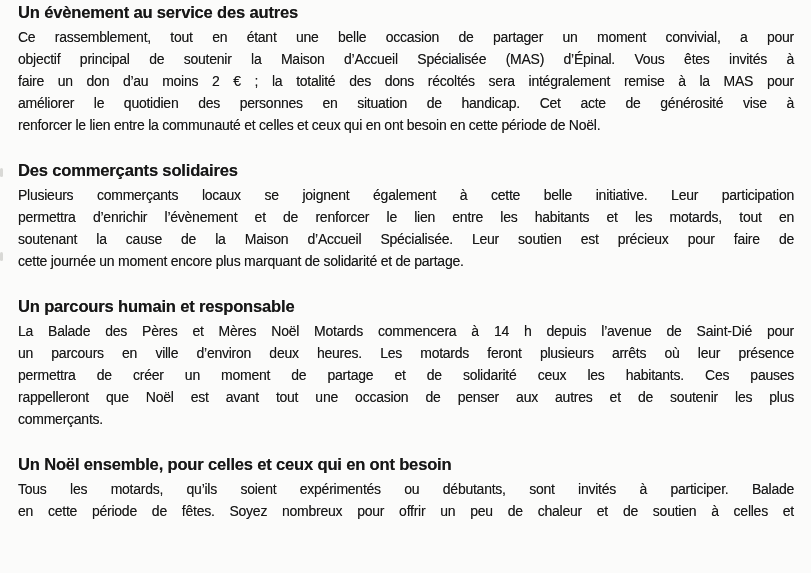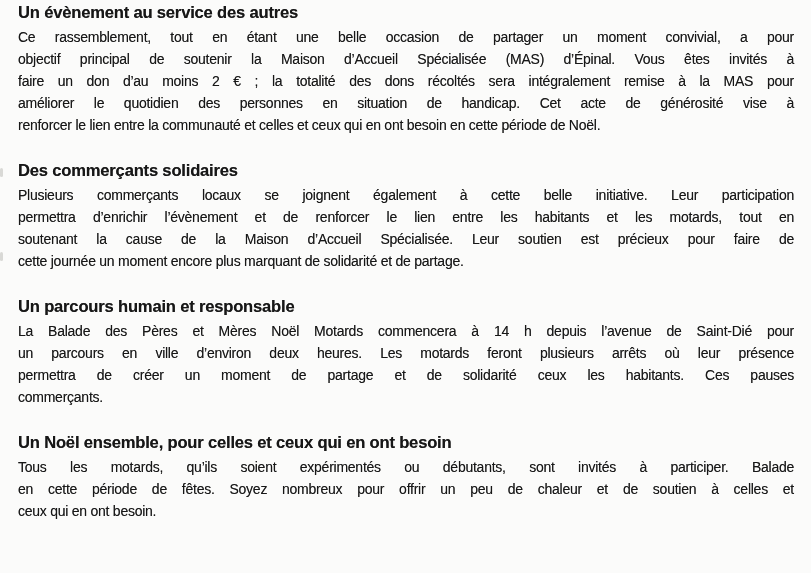--- a/index.html
+++ b/index.html
@@ -68,24 +68,24 @@
         <div class="line">Plusieurs commerçants locaux se joignent également à cette belle initiative. Leur participation</div>
         <div class="line">permettra d’enrichir l’évènement et de renforcer le lien entre les habitants et les motards, tout en</div>
         <div class="line">soutenant la cause de la Maison d’Accueil Spécialisée. Leur soutien est précieux pour faire de</div>
         <div class="line last">cette journée un moment encore plus marquant de solidarité et de partage.</div>
       </section>
       <section class="sec">
         <div class="heading">Un parcours humain et responsable</div>
         <div class="line">La Balade des Pères et Mères Noël Motards commencera à 14 h depuis l’avenue de Saint-Dié pour</div>
         <div class="line">un parcours en ville d’environ deux heures. Les motards feront plusieurs arrêts où leur présence</div>
         <div class="line">permettra de créer un moment de partage et de solidarité ceux les habitants. Ces pauses</div>
+        <div class="line">rappelleront que Noël est avant tout une occasion de penser aux autres et de soutenir les plus</div>
         <div class="line last">commerçants.</div>
       </section>
       <section class="sec">
         <div class="heading">Un Noël ensemble, pour celles et ceux qui en ont besoin</div>
         <div class="line">Tous les motards, qu’ils soient expérimentés ou débutants, sont invités à participer. Balade</div>
         <div class="line">en cette période de fêtes. Soyez nombreux pour offrir un peu de chaleur et de soutien à celles et</div>
-        <div class="line last">ceux qui en ont besoin.</div>
       </section>
     </div>
 </div>
 <div class="artifact a1"></div>
 <div class="artifact a2"></div>
 
 </body></html>

